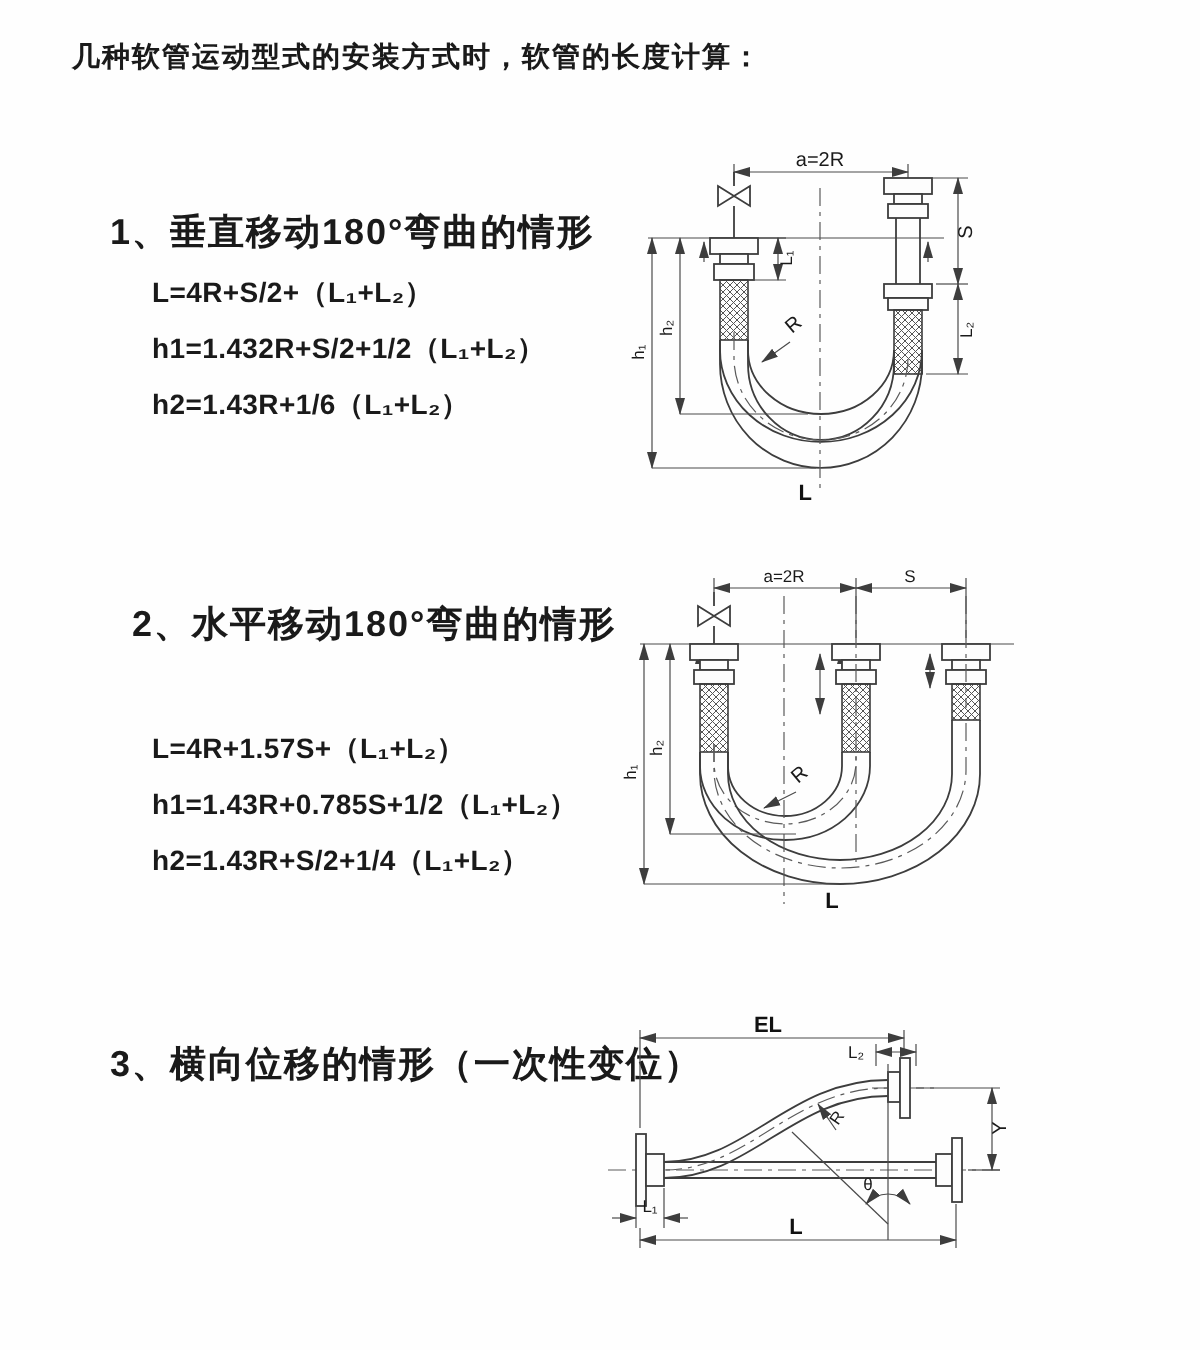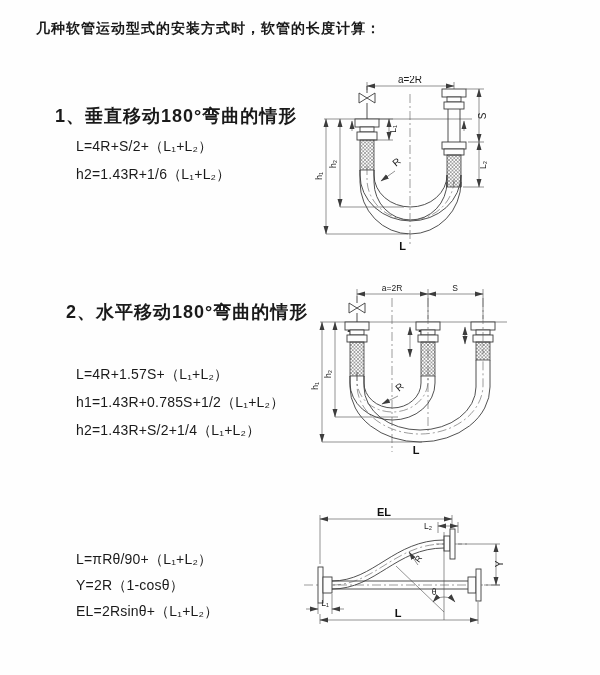--- a/index.html
+++ b/index.html
@@ -9,21 +9,21 @@
     font-family:"Liberation Sans","DejaVu Sans",sans-serif;
   }
   .page{position:absolute;left:0;top:0;width:568px;height:675px;background:#fefefe;}
   .title{
     position:absolute;left:36px;top:20px;
     font-size:14px;font-weight:700;letter-spacing:1px;white-space:nowrap;
   }
   .sec-heading{
     position:absolute;font-size:18px;font-weight:700;letter-spacing:1px;white-space:nowrap;
   }
-  .formulas{position:absolute;font-size:14px;letter-spacing:.2px;white-space:nowrap;}
+  .formulas{position:absolute;font-size:14px;letter-spacing:.2px;white-space:nowrap;font-weight:bold;}
   .formula{height:28px;line-height:28px;}
   #s3f .formula{height:26px;line-height:26px;}
   #s1h{left:55px;top:104px;} #s1f{left:76px;top:132px;}
   #s2h{left:55px;top:300px;margin-left:11px;} #s2f{left:76px;top:328px;margin-top:32px;}
   #s3h{left:55px;top:520px;} #s3f{left:76px;top:546px;}
   .diag{position:absolute;}
   #d1{left:302px;top:76px;} #d2{left:302px;top:282px;} #d3{left:296px;top:502px;}
   
   .ln{stroke:#3d3d3d;stroke-width:.9;fill:none;}
   .fit{stroke:#3d3d3d;stroke-width:.9;fill:#fdfdfd;}
@@ -37,35 +37,32 @@
 </head>
 <body>
 
 <div class="page">
 
   <div class="title">几种软管运动型式的安装方式时，软管的长度计算：</div>
 
   <div class="sec-heading" id="s1h">1、垂直移动180°弯曲的情形</div>
   <div class="formulas" id="s1f">
     <div class="formula">L=4R+S/2+（L₁+L₂）</div>
+    <div class="formula">h1=1.432R+S/2+1/2（L₁+L₂）</div>
     <div class="formula">h2=1.43R+1/6（L₁+L₂）</div>
   </div>
 
   <div class="sec-heading" id="s2h">2、水平移动180°弯曲的情形</div>
   <div class="formulas" id="s2f">
     <div class="formula">L=4R+1.57S+（L₁+L₂）</div>
     <div class="formula">h1=1.43R+0.785S+1/2（L₁+L₂）</div>
     <div class="formula">h2=1.43R+S/2+1/4（L₁+L₂）</div>
   </div>
 
-  <div class="formulas" id="s3f">
-    <div class="formula">L=πRθ/90+（L₁+L₂）</div>
-    <div class="formula">Y=2R（1-cosθ）</div>
-    <div class="formula">EL=2Rsinθ+（L₁+L₂）</div>
-  </div>
+  <div class="sec-heading" id="s3h">3、横向位移的情形（一次性变位）</div>
 
   <svg class="diag" id="d1" width="285" height="178" viewBox="0 0 285 178">
     <defs>
       <pattern id="p1" width="3.5" height="3.5" patternUnits="userSpaceOnUse">
         <path d="M0,3.5 L3.5,0 M0,0 L3.5,3.5" stroke="#555" stroke-width="0.5"></path>
       </pattern>
       <marker id="m1e" markerWidth="9" markerHeight="7" refX="8" refY="3.5" orient="auto" markerUnits="userSpaceOnUse">
         <path d="M0,1 L8.5,3.5 L0,6 Z" fill="#3d3d3d"></path>
       </marker>
       <marker id="m1s" markerWidth="9" markerHeight="7" refX="8" refY="3.5" orient="auto-start-reverse" markerUnits="userSpaceOnUse">

